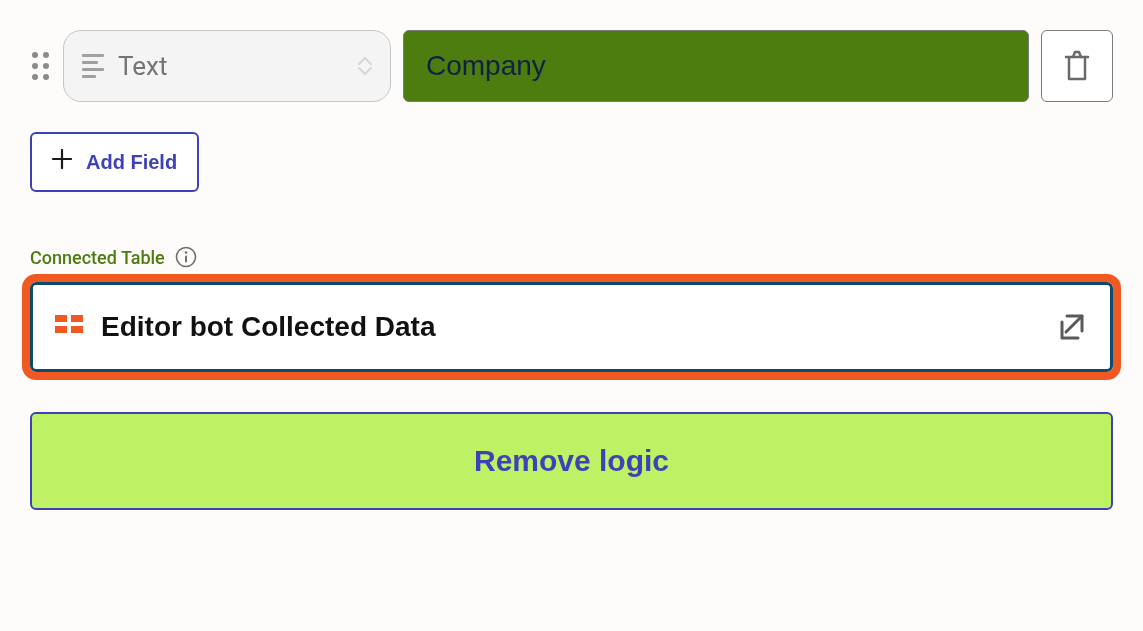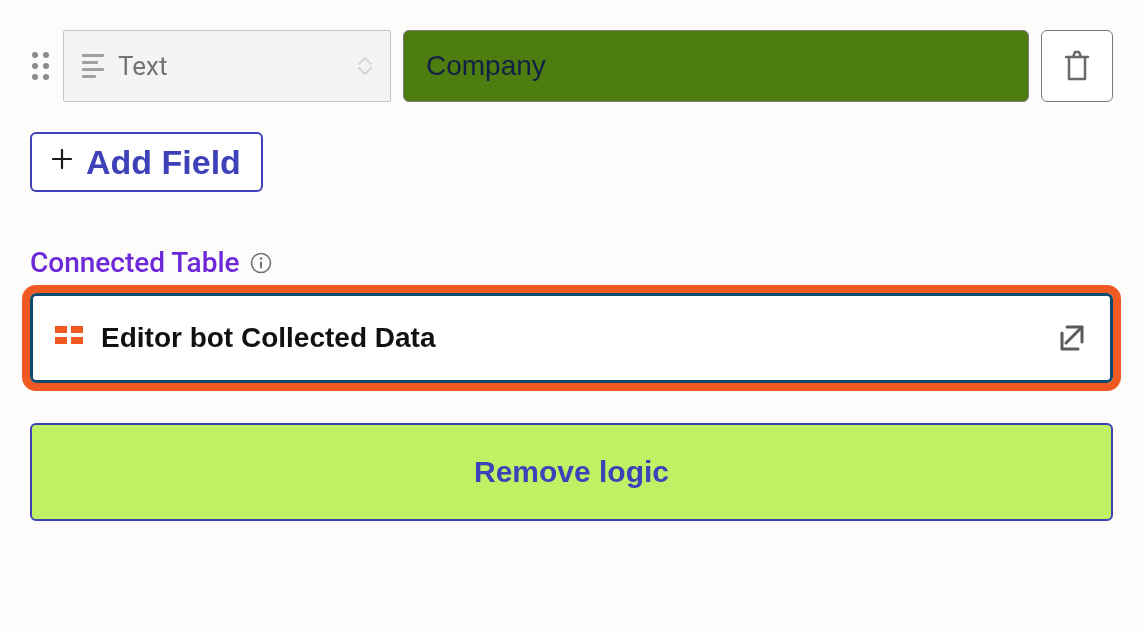--- a/index.html
+++ b/index.html
@@ -35,21 +35,21 @@
       border-radius: 50%;
     }
     .type-select {
       display: flex;
       align-items: center;
       gap: 14px;
       height: 72px;
       width: 328px;
       background: #f4f4f4;
       border: 1px solid #c5c5c5;
-      border-radius: 2px;
+      border-radius: 18px;
       padding: 0 18px;
       font-size: 26px;
       color: #747474;
       cursor: pointer;
     }
     .type-select .type-icon {
       display: flex;
       flex-direction: column;
       gap: 4px;
       color: #747474;
@@ -91,35 +91,35 @@
     .add-field-btn {
       display: inline-flex;
       align-items: center;
       gap: 14px;
       height: 60px;
       padding: 0 20px;
       border: 2px solid #3e41b8;
       border-radius: 6px;
       background: #fff;
       color: #3e41b8;
-      font-size: 34px;
+      font-size: 20px;
       font-weight: 700;
       cursor: pointer;
     }
     .plus { font-size: 22px; font-weight: 400; color: #222; }
     .section-label-row {
       display: flex;
       align-items: center;
       gap: 10px;
       margin-top: 54px;
       margin-bottom: 14px;
     }
     .section-label {
-      font-size: 28px;
-      color: #6d28d9;
+      font-size: 18px;
+      color: #4d7c0f;
       font-weight: 500;
     }
     .info-icon { display:inline-flex; }
     .connected-table-btn {
       width: 100%;
       display: flex;
       align-items: center;
       gap: 18px;
       height: 90px;
       background: #fff;

